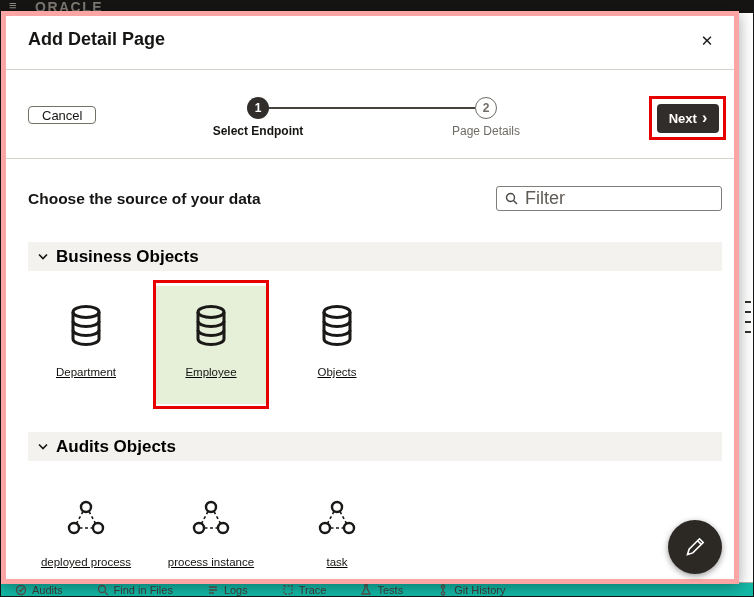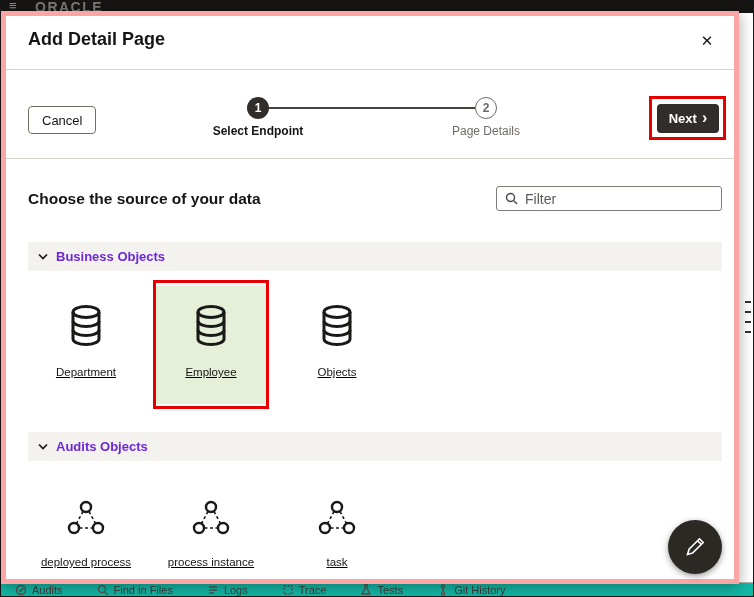--- a/index.html
+++ b/index.html
@@ -17,44 +17,44 @@
   .f-tab svg { flex:0 0 auto; stroke:#55524d; fill:none; stroke-width:1.3; }
 
   
   .modal { position:absolute; left:0; top:10px; width:738px; height:573px; background:#fff; border:5px solid #fca5a5; box-shadow:0 3px 14px rgba(0,0,0,.35); }
   .m-title { position:absolute; left:22px; top:13px; font-size:18px; font-weight:bold; color:#161513; }
   .m-close { position:absolute; right:14px; top:12px; width:26px; height:26px; border:none; background:transparent; font-size:15px; color:#161513; cursor:pointer; }
   .hdr-divider { position:absolute; left:0; top:53px; width:100%; height:1px; background:#d6d2cc; }
   .row-divider { position:absolute; left:0; top:142px; width:100%; height:1px; background:#d6d2cc; }
 
   
-  .cancel-btn { position:absolute; left:22px; top:90px; height:28px; padding:0 13px; background:#fff; border:1px solid #737065; border-radius:4px; font-size:13px; color:#161513; font-family:inherit; cursor:pointer; }
+  .cancel-btn { position:absolute; left:22px; top:90px; height:18px; padding:0 13px; background:#fff; border:1px solid #737065; border-radius:4px; font-size:13px; color:#161513; font-family:inherit; cursor:pointer; }
   .step-circle { position:absolute; width:22px; height:22px; border-radius:50%; font-size:12px; font-weight:bold; line-height:22px; text-align:center; cursor:pointer; }
   .step-1 { left:241px; top:81px; background:#312d2a; color:#fff; }
   .step-2 { left:469px; top:81px; background:#fff; color:#6f6b65; border:1px solid #6f6b65; line-height:20px; }
   .step-line { position:absolute; left:263px; top:91px; width:206px; height:2px; background:#46423d; }
   .step-label { position:absolute; width:140px; text-align:center; top:108px; font-size:12px; }
   .step-label-1 { left:182px; color:#161513; font-weight:bold; }
   .step-label-2 { left:410px; color:#6f6b65; }
   .next-btn { position:absolute; left:651px; top:88px; width:62px; height:29px; background:#312d2a; color:#fff; border:none; border-radius:4px; font-size:13px; font-weight:bold; font-family:inherit; cursor:pointer; display:flex; align-items:center; justify-content:center; gap:5px; }
   .next-arrow { font-size:16px; line-height:1; margin-top:-2px; }
   .annotation { position:absolute; border:3px solid #e60000; pointer-events:none; }
   .ann-next { left:643px; top:80px; width:77px; height:44px; }
   .ann-employee { left:147px; top:264px; width:116px; height:129px; }
 
   
   .body-heading { position:absolute; left:22px; top:174px; font-size:15.5px; font-weight:bold; color:#161513; }
   .filter-box { position:absolute; left:490px; top:170px; width:226px; height:25px; border:1px solid #807c77; border-radius:3px; background:#fff; display:flex; align-items:center; padding:0 8px; gap:7px; }
   .filter-box svg { flex:0 0 auto; stroke:#4a4743; fill:none; stroke-width:1.4; }
-  .filter-box input { border:none; outline:none; width:100%; font-size:14px; font-family:inherit; color:#161513; background:transparent; }
+  .filter-box input { border:none; outline:none; width:100%; font-size:18px; font-family:inherit; color:#161513; background:transparent; }
   .filter-box input::placeholder { color:#5f5b55; }
 
   .section-hdr { position:absolute; left:22px; width:694px; height:29px; background:#f4f2ee; display:flex; align-items:center; padding-left:10px; gap:8px; cursor:pointer; }
   .section-hdr svg { stroke:#161513; fill:none; stroke-width:1.6; }
-  .section-title { font-size:13px; font-weight:bold; color:#6d28d9; }
+  .section-title { font-size:17px; font-weight:bold; color:#000000; }
   .sec-bo { top:226px; }
   .sec-po { top:416px; }
 
   .tile { position:absolute; width:110px; text-align:center; cursor:pointer;text-decoration:underline; }
   .tile-bo { top:270px; height:118px; }
   .tile-po { top:466px; height:100px; }
   .tile .icon-wrap { display:block; margin-top:18px; height:44px; }
   .tile-po .icon-wrap { margin-top:16px; height:40px; }
   .tile .tile-label { display:block; margin-top:18px; font-size:11.5px; color:#161513; }
   .tile-po .tile-label { }

